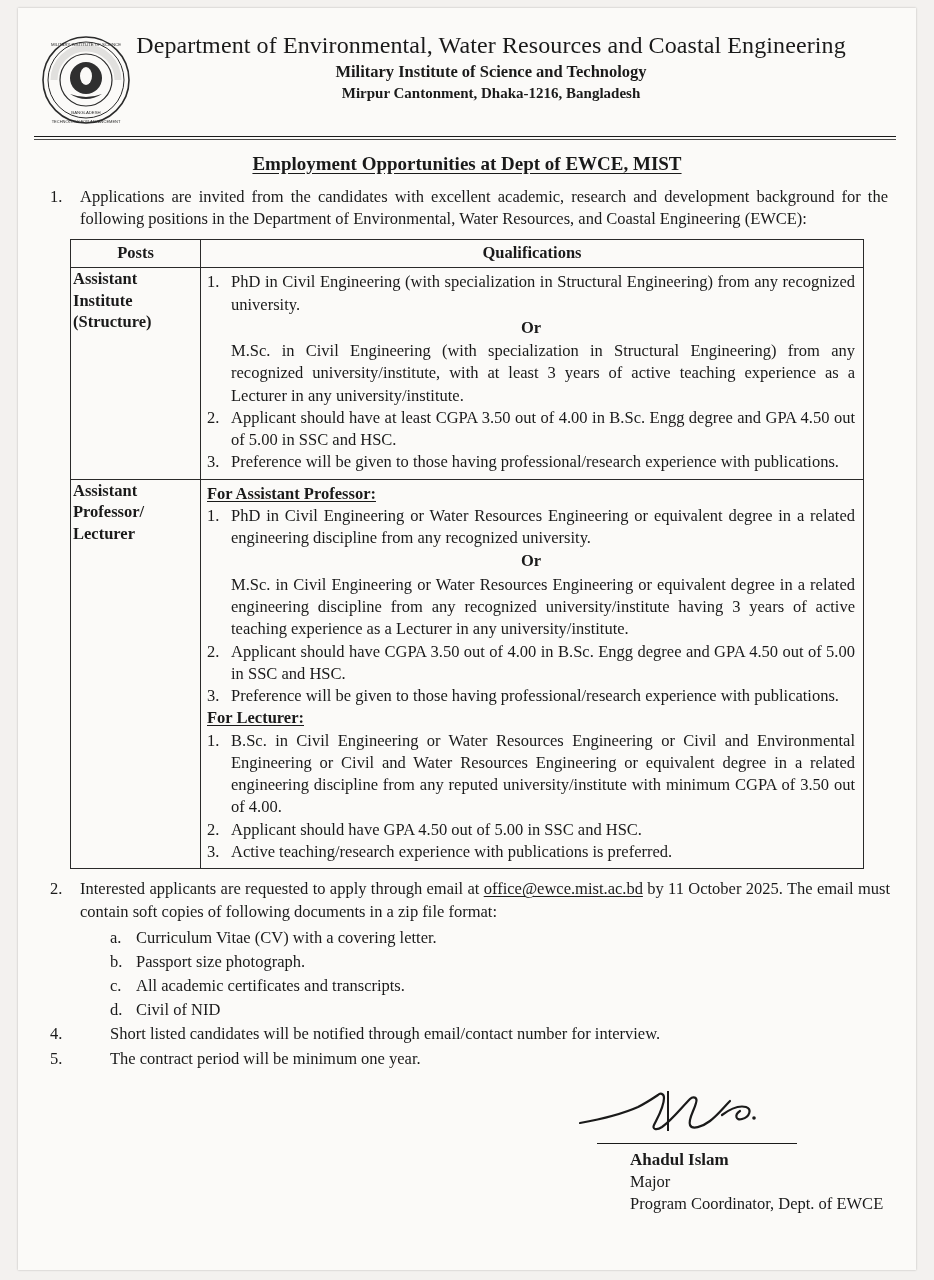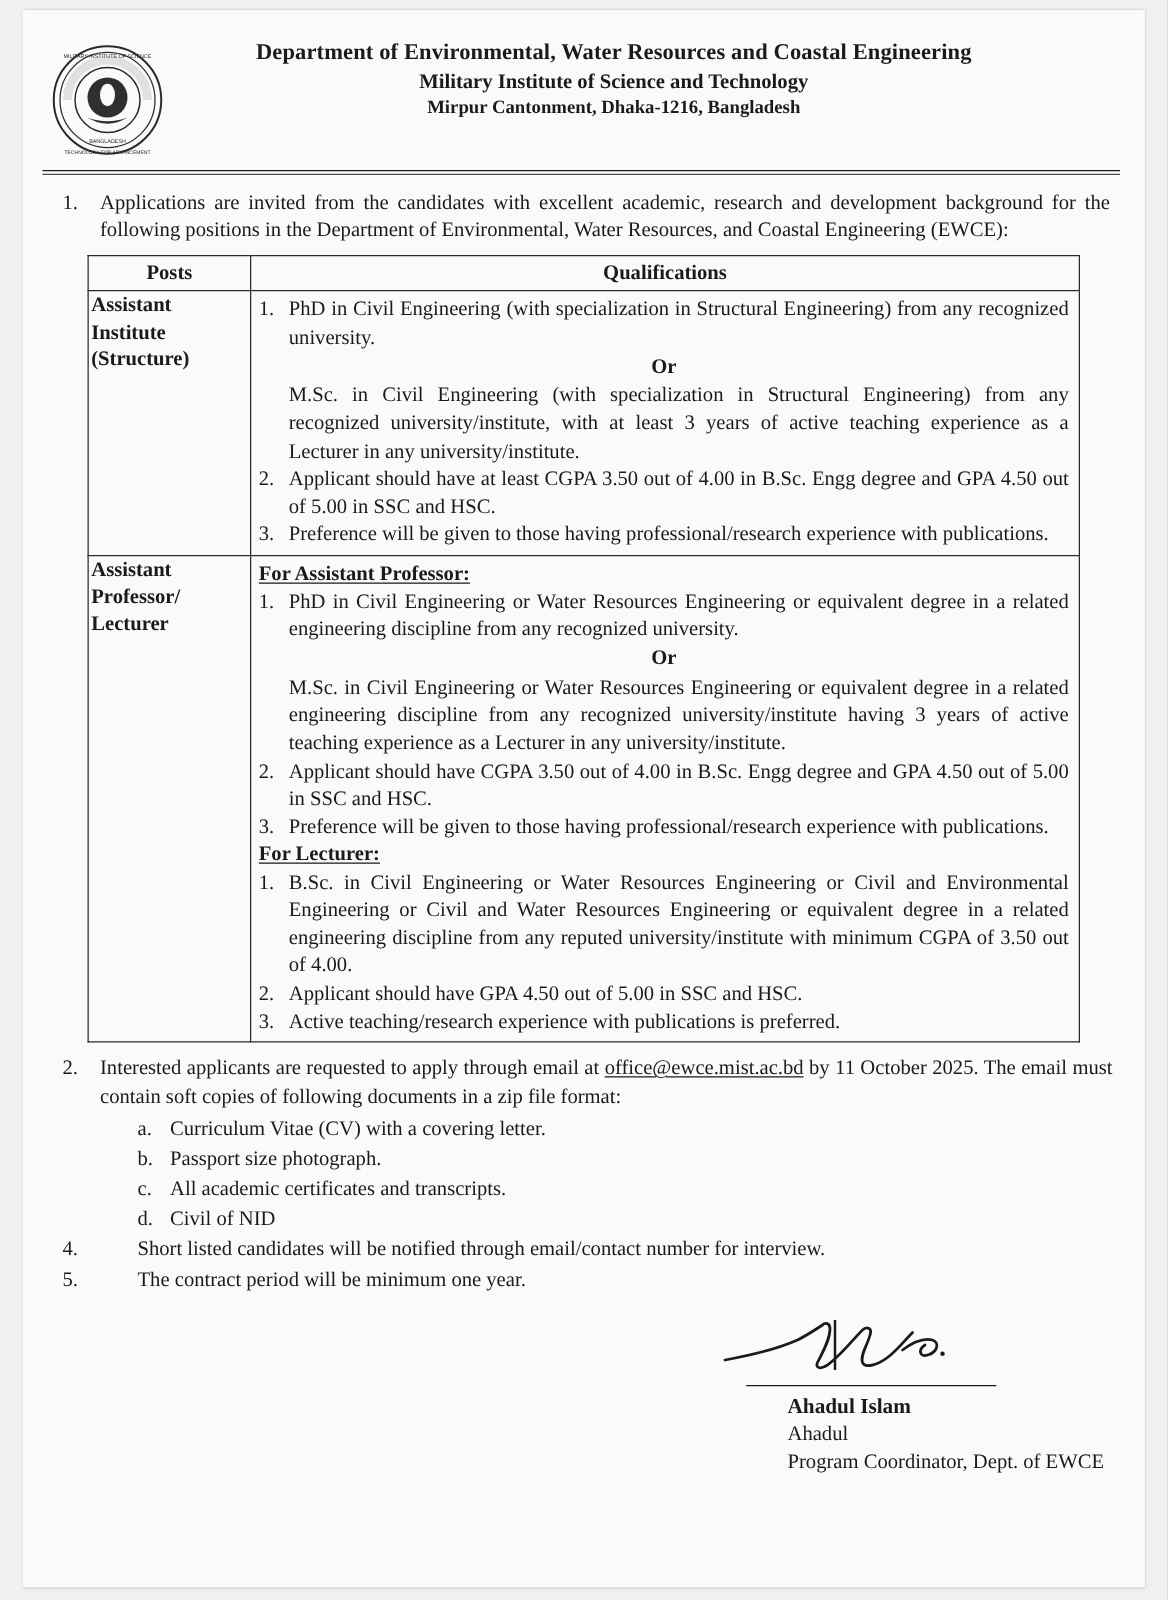--- a/index.html
+++ b/index.html
@@ -42,22 +42,22 @@
     position: relative;
     margin-top: 4px;
   }
   .crest svg { display: block; }
   .header-text {
     flex: 1;
     text-align: center;
     padding-right: 40px;
   }
   .dept-line {
-    font-size: 18px;
-    font-weight: bold;
+    font-size: 24px;
+    font-weight: normal;
     letter-spacing: 0.1px;
     line-height: 1.25;
   }
   .inst-line {
     font-size: 16.5px;
     font-weight: bold;
     line-height: 1.35;
     margin-top: 1px;
   }
   .addr-line {
@@ -256,20 +256,23 @@
       <div class="header-text">
         <div class="dept-line">Department of Environmental, Water Resources and Coastal Engineering</div>
         <div class="inst-line">Military Institute of Science and Technology</div>
         <div class="addr-line">Mirpur Cantonment, Dhaka-1216, Bangladesh</div>
       </div>
     </div>
 
     <div class="rule"></div>
     <div class="rule2"></div>
 
+    <div class="title-wrap">
+      <span class="doc-title">Employment Opportunities at Dept of EWCE, MIST</span>
+    </div>
 
     <div class="content">
 
       <div class="para1">
         <div class="num">1.</div>
         <div class="txt">Applications are invited from the candidates with excellent academic, research and development background for the following positions in the Department of Environmental, Water Resources, and Coastal Engineering (EWCE):</div>
       </div>
 
       <table class="q">
         <colgroup>
@@ -395,19 +398,19 @@
 
       <div class="sig-area">
         <svg class="sig-svg" width="230" height="60" viewBox="0 0 230 60">
           <path d="M8 38 C30 34, 48 30, 66 22 C74 18, 80 14, 86 10 C88 8, 92 8, 92 13 C92 22, 86 32, 82 40 C80 44, 84 46, 90 42 C100 35, 110 22, 118 14 C121 11, 126 12, 124 18 C122 26, 116 34, 118 40 C120 45, 130 42, 138 36 C146 30, 152 22, 158 16" fill="none" stroke="#1a1a1a" stroke-width="2.2" stroke-linecap="round"></path>
           <path d="M96 6 L96 46" fill="none" stroke="#1a1a1a" stroke-width="2"></path>
           <path d="M150 30 C158 24, 166 20, 174 22 C180 24, 178 32, 170 34 C164 36, 162 30, 168 26" fill="none" stroke="#1a1a1a" stroke-width="2.2" stroke-linecap="round"></path>
           <circle cx="182" cy="33" r="1.8" fill="#1a1a1a"></circle>
         </svg>
         <div class="sig-line"></div>
         <div class="sig-name">Ahadul Islam</div>
-        <div class="sig-rank">Ahadul</div>
+        <div class="sig-rank">Major</div>
         <div class="sig-role">Program Coordinator, Dept. of EWCE</div>
       </div>
 
     </div>
   </div>
 </div>
 
 </body></html>

